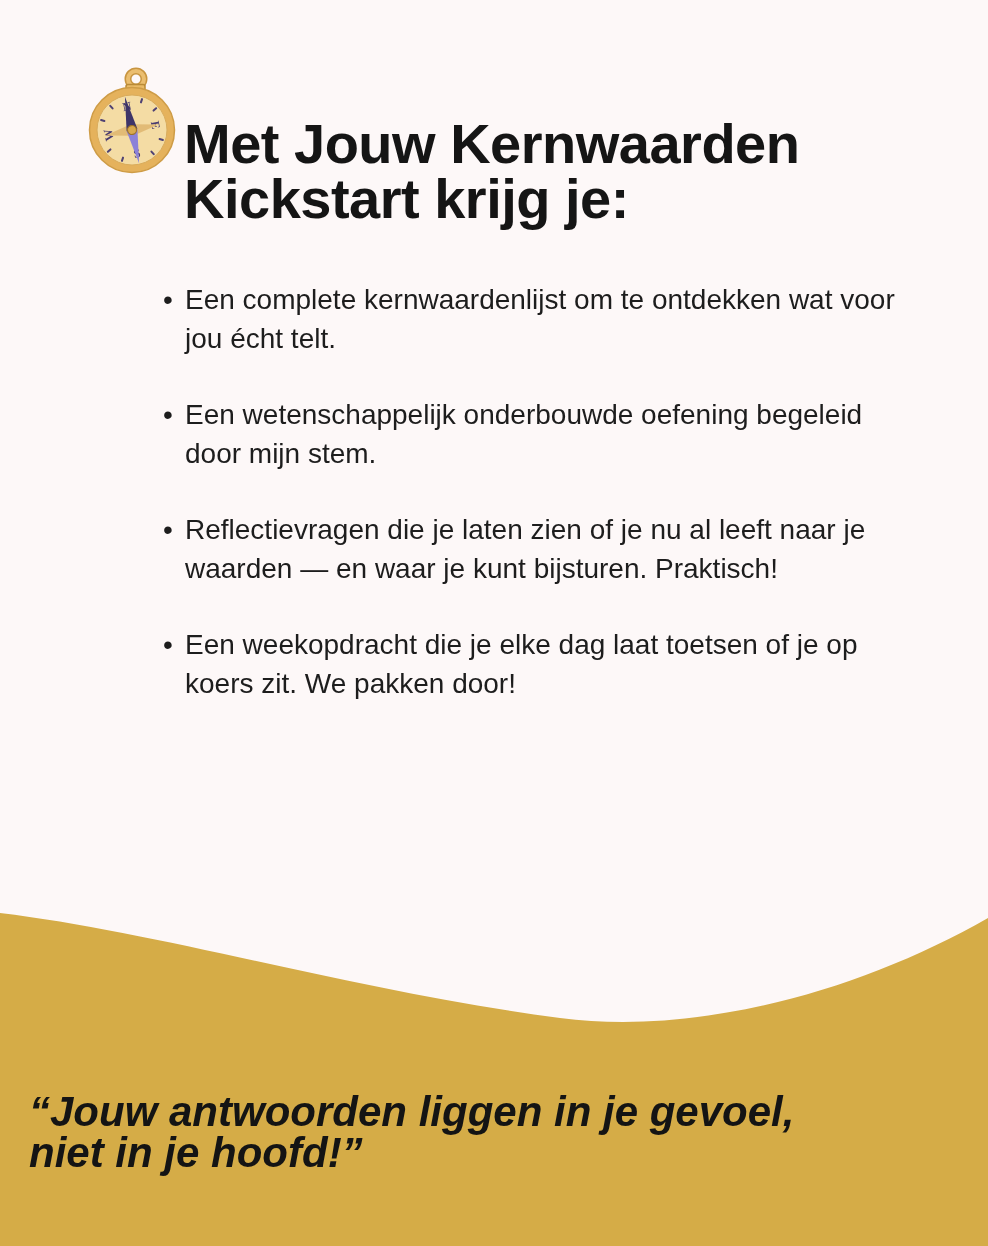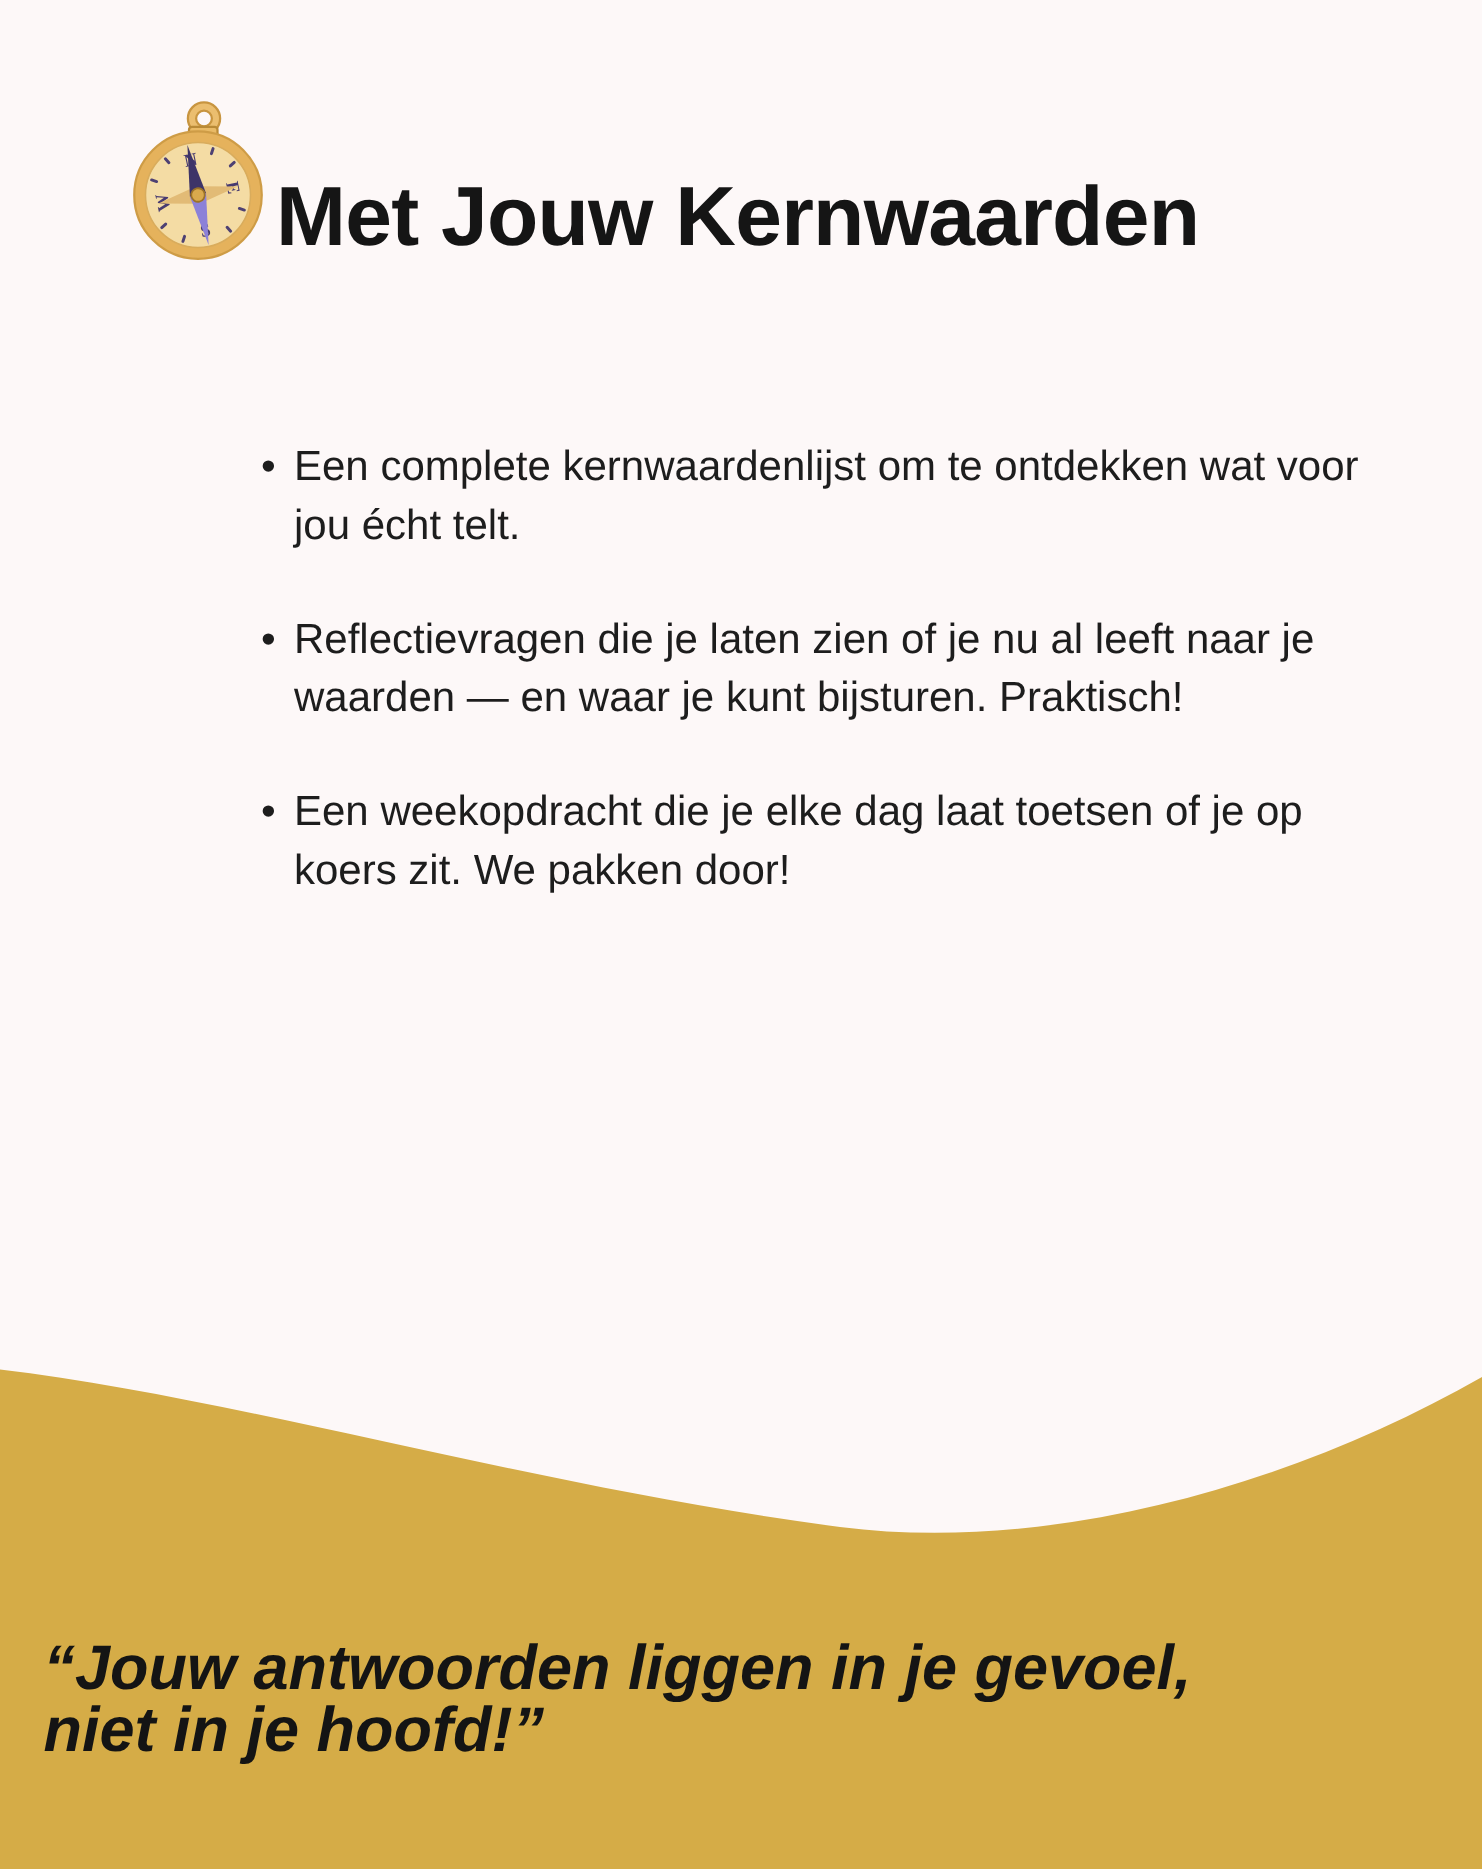--- a/index.html
+++ b/index.html
@@ -31,21 +31,21 @@
     color: #151515;
     font-weight: 700;
   }
 
   
   .benefits {
     position: absolute;
     left: 163px;
     top: 280px;
     width: 716px;
-    margin: 11px;
+    margin: 0;
     padding: 0 0 0 22px;
     list-style: none;
   }
   .benefits li {
     position: relative;
     font-size: 28px;
     line-height: 39px;
     color: #1D1D1D;
     margin: 0 0 37px 0;
   }
@@ -121,24 +121,26 @@
 
       <polygon points="21,64 48,58 75,64 48,70" fill="#E2BB76"></polygon>
       <polygon points="48,30 53.5,64 42.5,64" fill="#3E3468"></polygon>
       <polygon points="48,98 53.5,64 42.5,64" fill="#8C81D8"></polygon>
       <circle cx="48" cy="64" r="4.5" fill="#D9A94D" stroke="#9C7227" stroke-width="1.2"></circle>
     </g>
   </svg>
 
   <h1 class="title">
     <div>Met Jouw Kernwaarden</div>
+    <div>Kickstart krijg je:</div>
   </h1>
 
   <ul class="benefits">
     <li>Een complete kernwaardenlijst om te ontdekken wat voor jou écht telt.</li>
+    <li>Een wetenschappelijk onderbouwde oefening begeleid door mijn stem.</li>
     <li>Reflectievragen die je laten zien of je nu al leeft naar je waarden — en waar je kunt bijsturen. Praktisch!</li>
     <li>Een weekopdracht die je elke dag laat toetsen of je op koers zit. We pakken door!</li>
   </ul>
 
   <svg class="wave" viewBox="0 0 988 396" preserveAspectRatio="none" aria-hidden="true">
     <path d="M0,63 C160,82 360,142 560,168 C700,186 862,140 988,68 L988,396 L0,396 Z" fill="#D5AC47"></path>
   </svg>
 
   <div class="quote">
     <div>“Jouw antwoorden liggen in je gevoel,</div>

